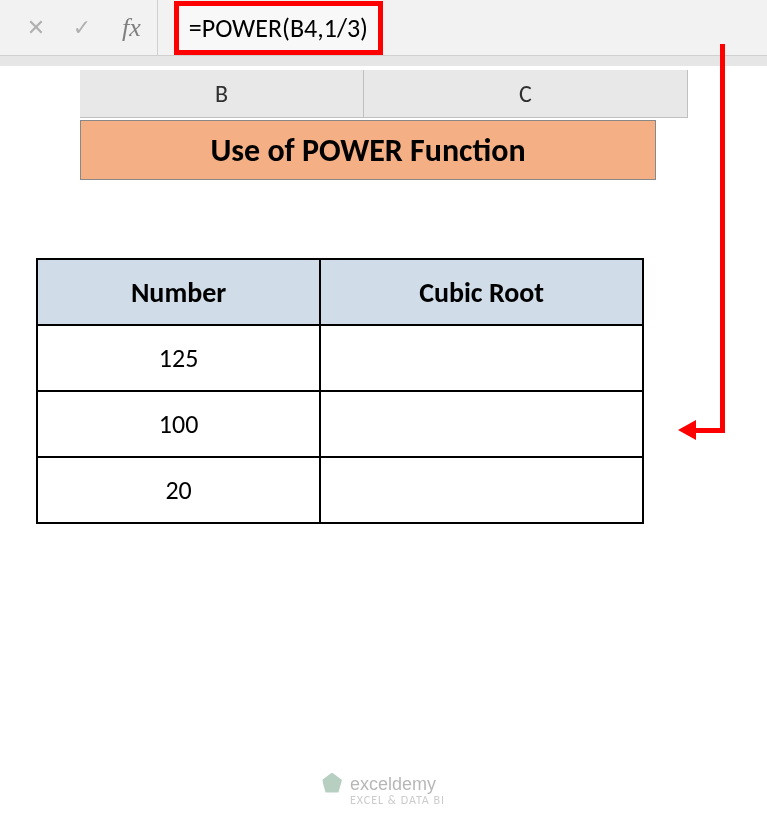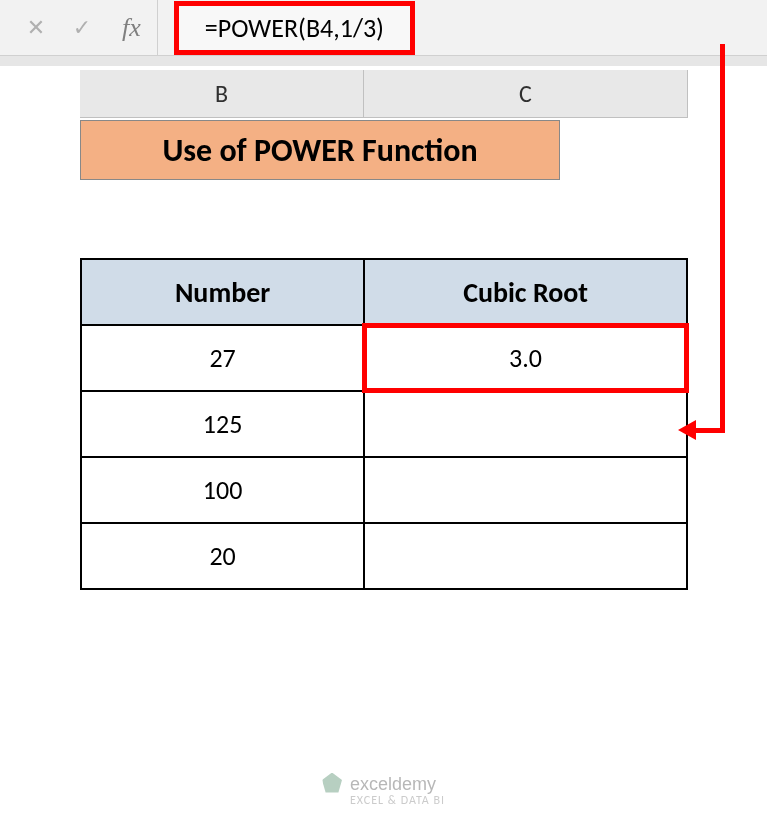--- a/index.html
+++ b/index.html
@@ -48,21 +48,21 @@
     }
     .formula-input-wrap {
       flex: 1;
       height: 100%;
       display: flex;
       align-items: center;
       padding-left: 16px;
     }
     .formula-highlight {
       border: 5px solid #ff0000;
-      padding: 6px 26px;
+      padding: 6px 10px;
       font-size: 26px;
       font-family: Calibri, Arial, sans-serif;
       background: #f8f8f8;
       color: #000;
     }
     .divider-strip {
       height: 14px;
       background: #e6e6e6;
       border-bottom: 4px solid #ffffff;
     }
@@ -90,34 +90,34 @@
     }
     .col-b {
       width: 284px;
     }
     .col-c {
       width: 324px;
     }
     .title-row {
       margin-top: 2px;
       margin-left: 80px;
-      width: 480px;
+      width: 576px;
       height: 60px;
       background: #f4b084;
       border: 1px solid #888;
       display: flex;
       align-items: center;
       justify-content: center;
       font-size: 32px;
       font-weight: bold;
       color: #000;
     }
     .data-table {
       margin-top: 78px;
-      margin-left: 80px;
+      margin-left: 36px;
       width: 608px;
       border-collapse: collapse;
     }
     .data-table th {
       background: #d0dce8;
       font-size: 28px;
       font-weight: bold;
       color: #000;
       border: 2px solid #000;
       height: 66px;
@@ -229,24 +229,20 @@
 
   <table class="data-table">
     <thead>
       <tr>
         <th class="col-number">Number</th>
         <th class="col-root">Cubic Root</th>
       </tr>
     </thead>
     <tbody>
       <tr>
-        <td class="col-number">27</td>
-        <td class="col-root selected-cell">3.0</td>
-      </tr>
-      <tr>
         <td class="col-number">125</td>
         <td class="col-root"></td>
       </tr>
       <tr>
         <td class="col-number">100</td>
         <td class="col-root"></td>
       </tr>
       <tr>
         <td class="col-number">20</td>
         <td class="col-root"></td>

